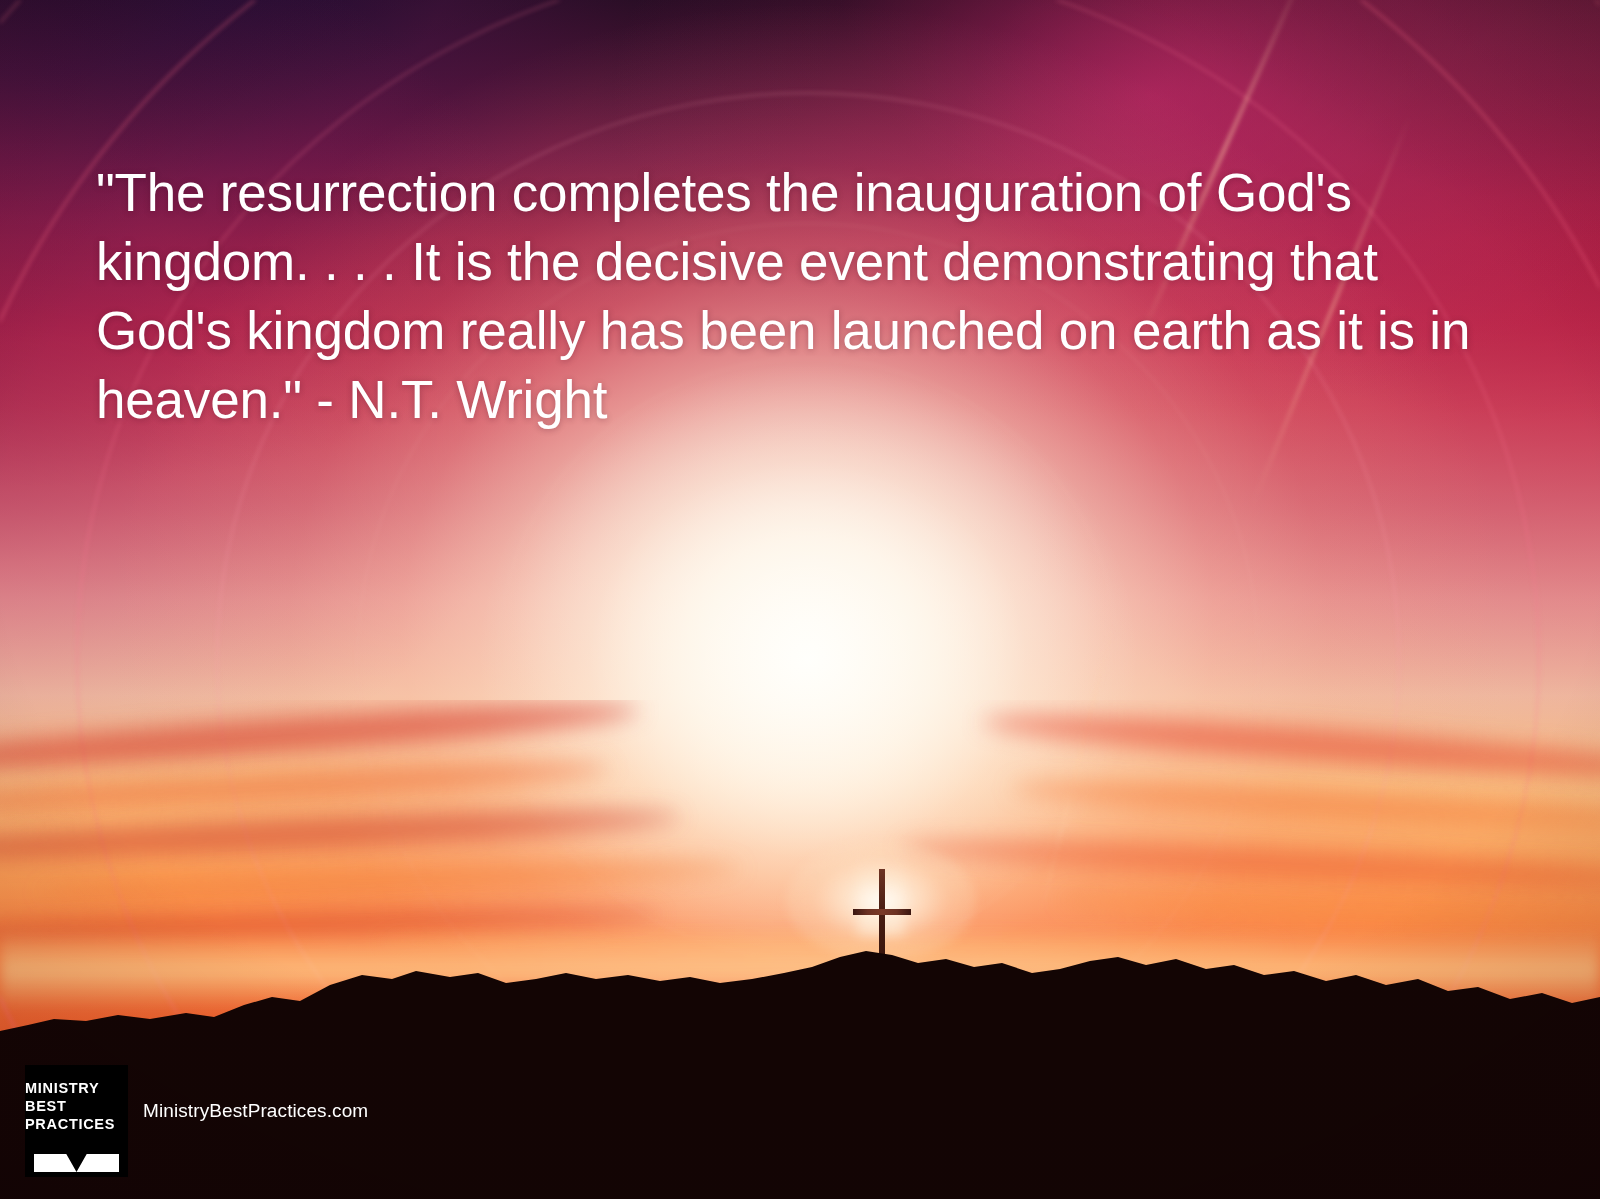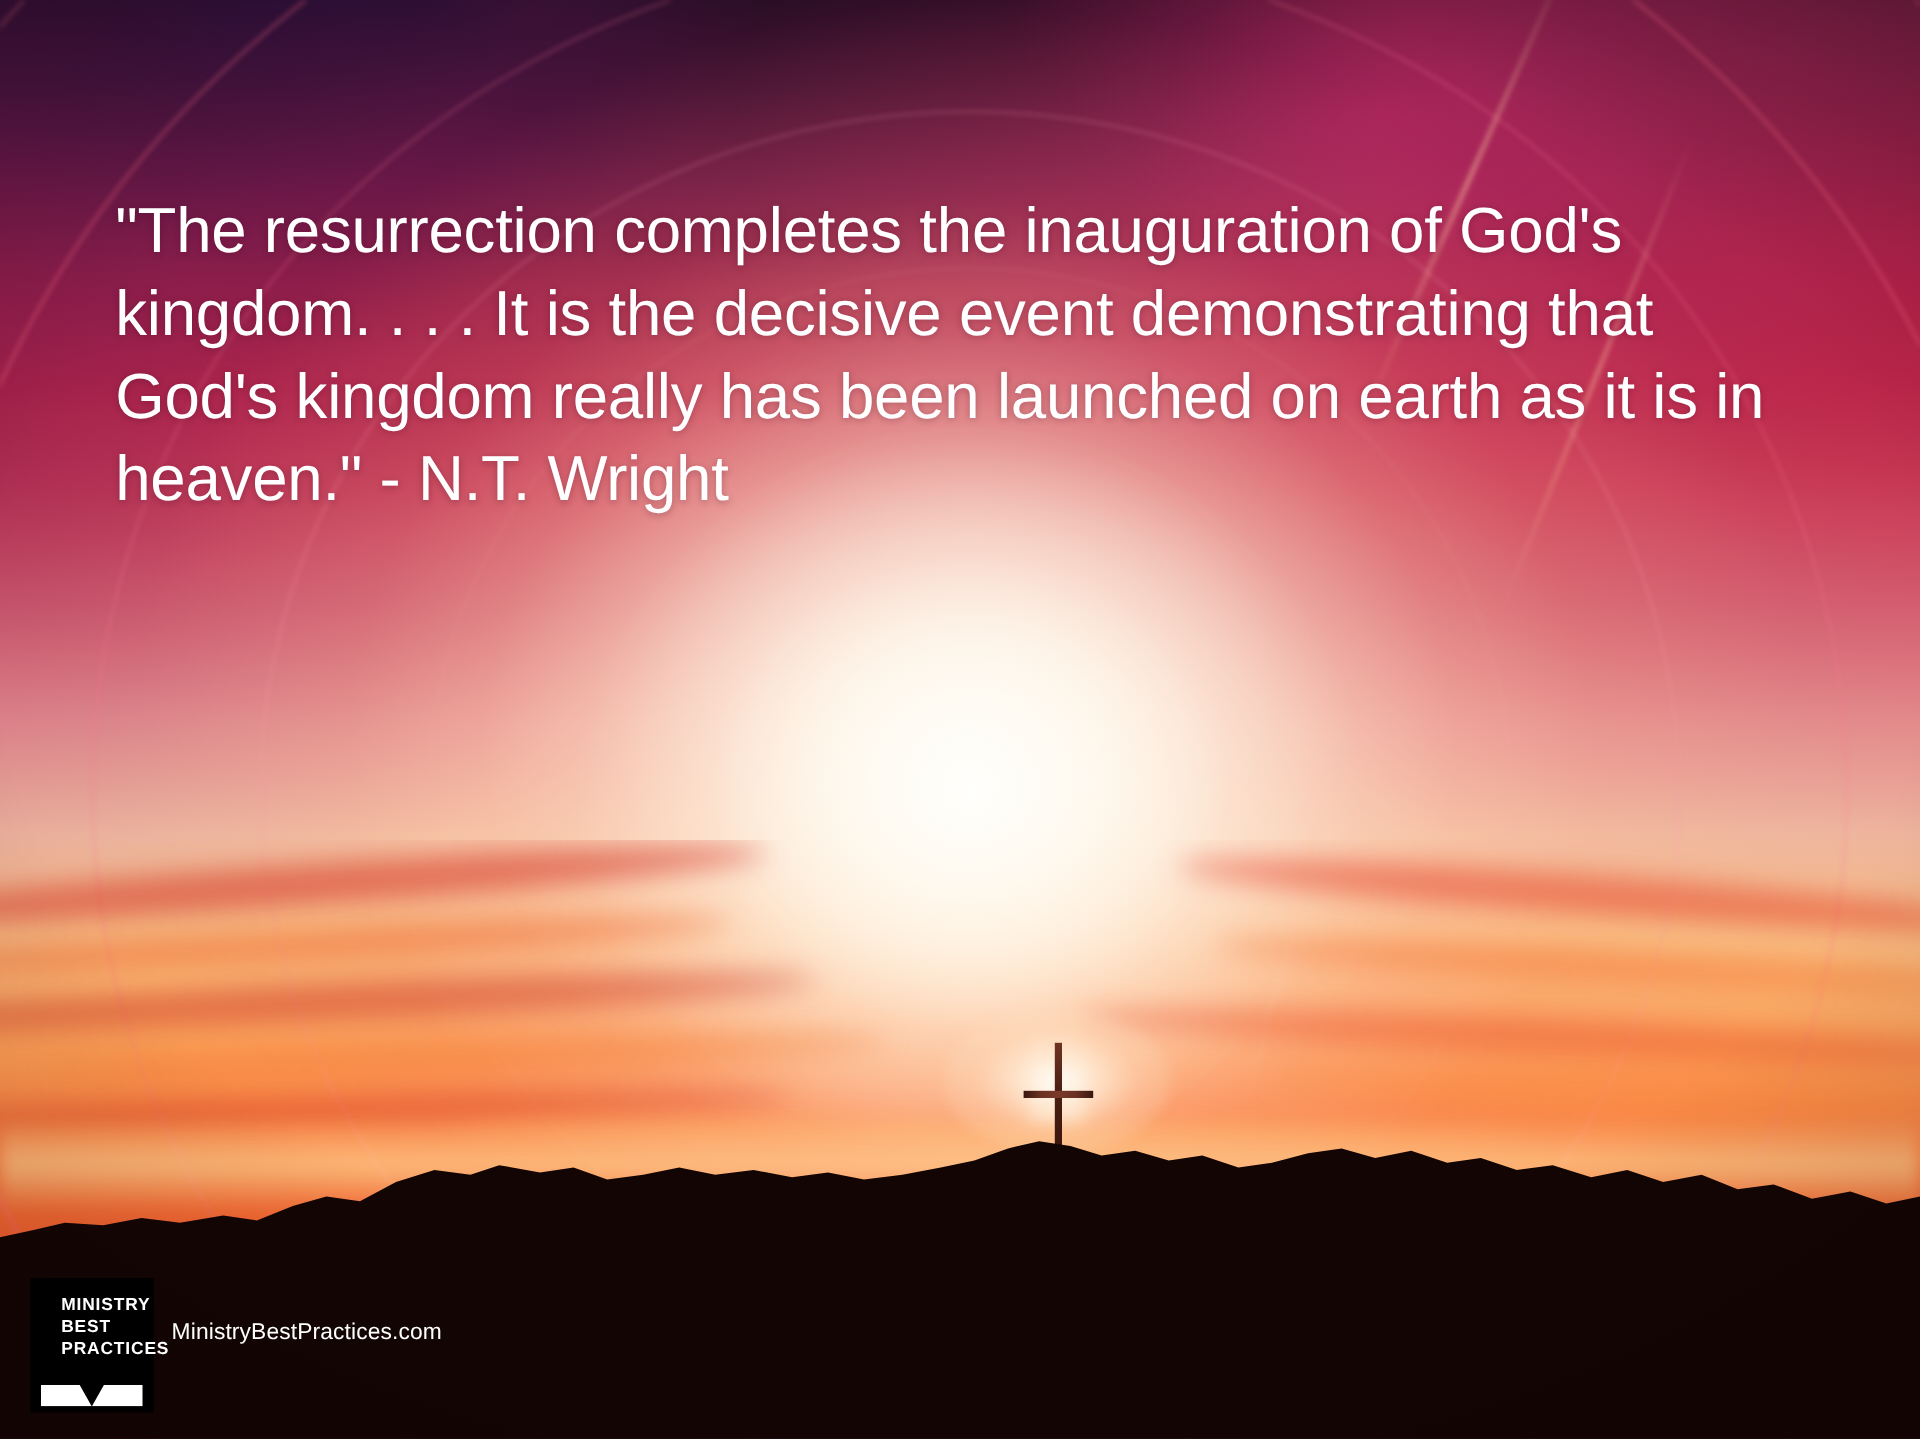--- a/index.html
+++ b/index.html
@@ -239,21 +239,21 @@
     height: 112px;
   }
   .logo-box {
     position: absolute;
     left: 0; top: 0;
     width: 103px; height: 112px;
     background: #000000;
   }
   .logo-text {
     position: absolute;
-    left: 26px;
+    left: 0;
     top: 14px;
     color: #ffffff;
     font-weight: bold;
     font-size: 14.5px;
     line-height: 18px;
     letter-spacing: 0.7px;
     white-space: pre-line;
   }
   .logo-ribbon {
     position: absolute;

